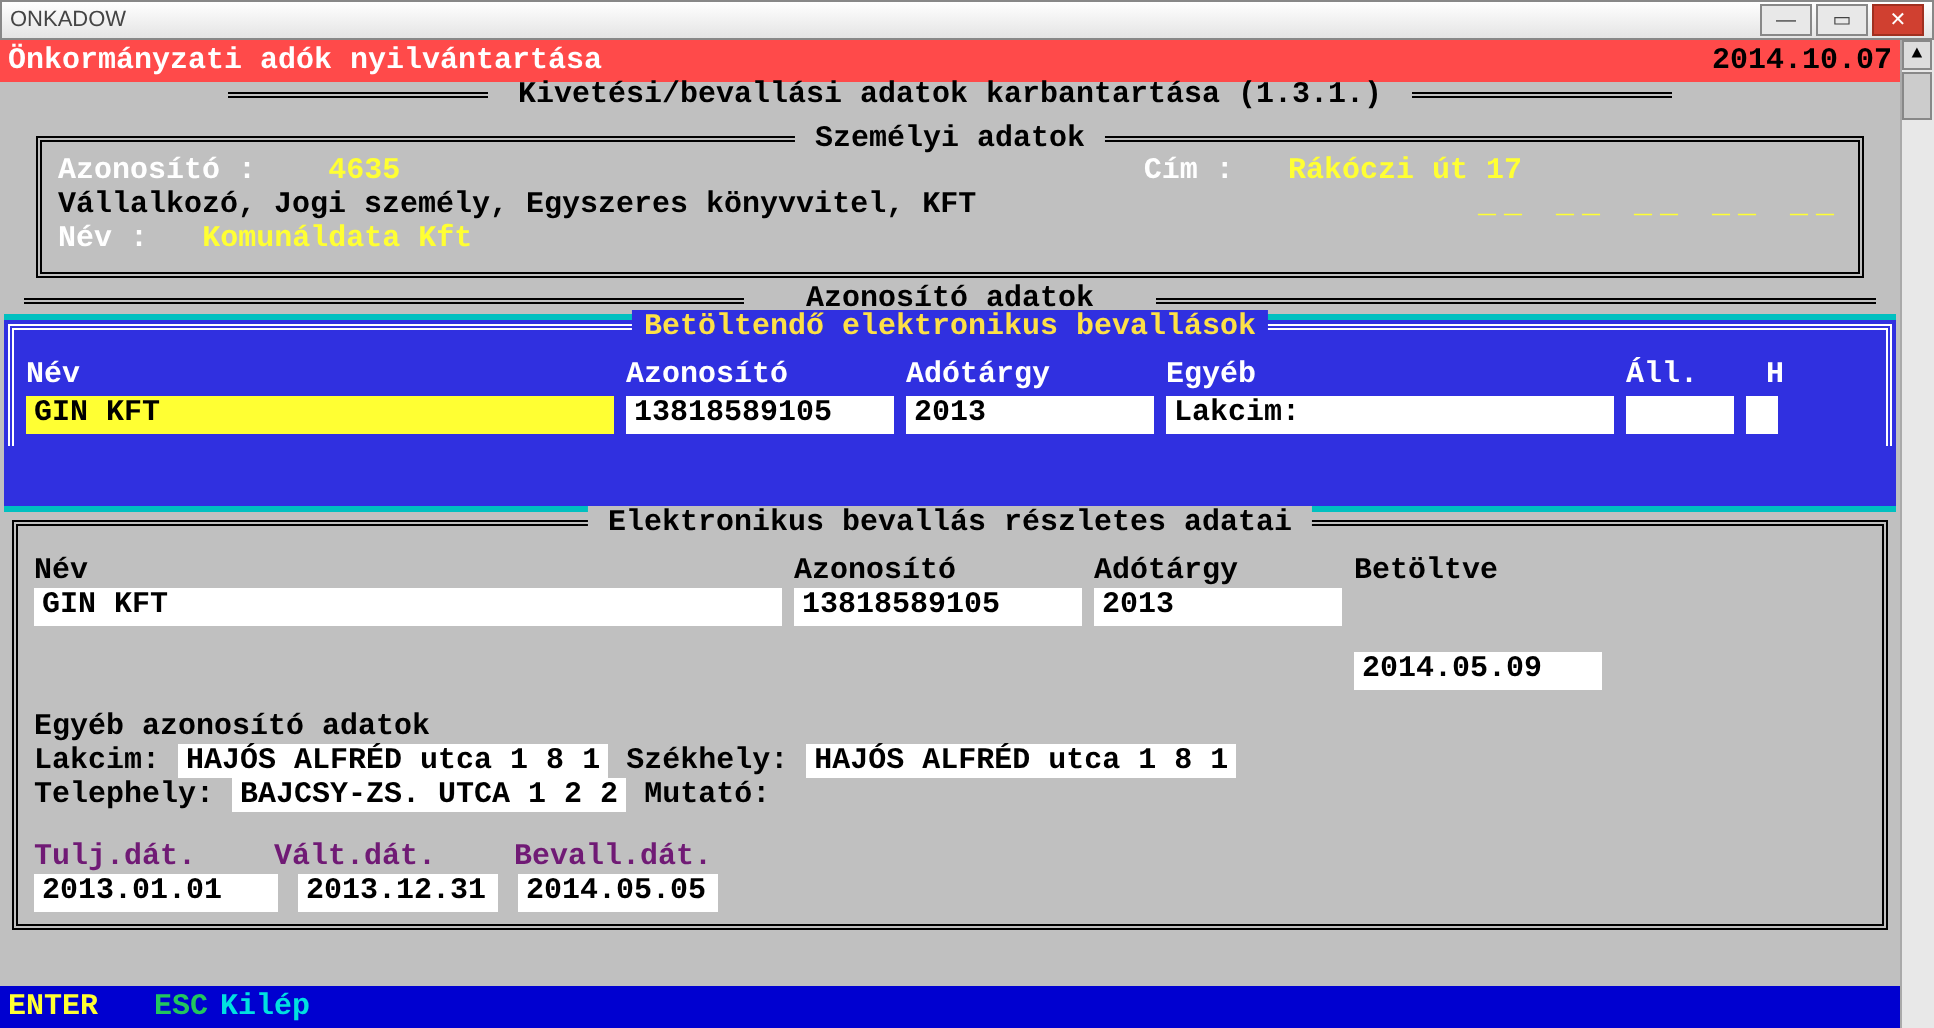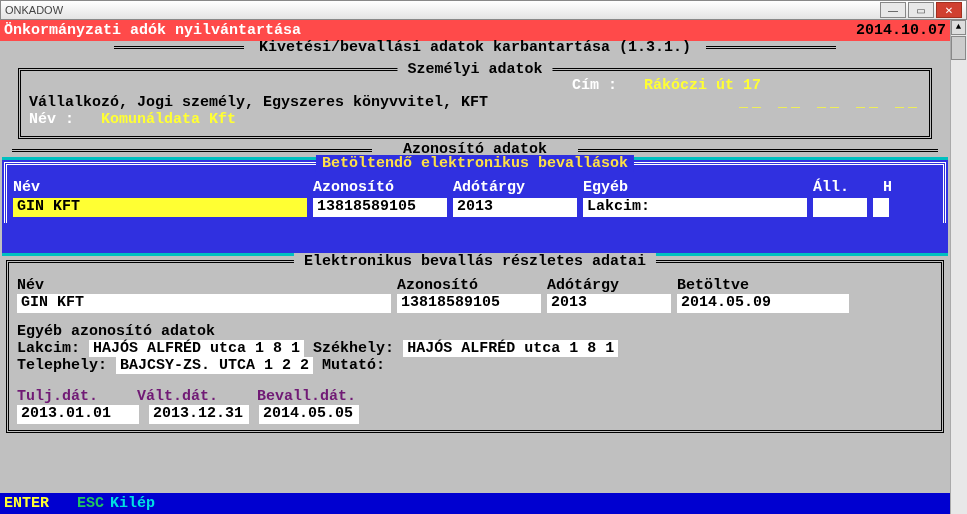--- a/index.html
+++ b/index.html
@@ -129,21 +129,21 @@
   .details-head { color:#000; display:flex; }
   .details-head .d-nev{width:380px;}
   .details-head .d-azon{width:150px;}
   .details-head .d-tar{width:130px;}
   .details-head .d-bet{width:160px;}
   .details-row { display:flex; margin-top:0px; }
   .details-row .dcell { background:#fff; color:#000; padding:0 4px; height:19px; margin-right:6px;}
   .details-row .dd-nev{width:374px;}
   .details-row .dd-azon{width:144px;}
   .details-row .dd-tar{width:124px;}
-  .details-row .dd-bet{width:172px;}
+  .details-row .dd-bet{width:124px;margin-top:32px;}
 
   .freeline { color:#000; margin-top:10px; }
   .valuebg { background:#fff; padding:0 4px; }
 
   .dates-head { color:#701a75; display:flex; margin-top:14px;}
   .dates-head div{ margin-right:10px;}
   .dates-row { display:flex;}
   .dates-row .dcell{ background:#fff; color:#000; padding:0 4px; margin-right:10px; height:19px;}
 
   .bottom-bar {
@@ -180,20 +180,25 @@
     <span class="date">2014.10.07</span>
   </div>
 
   <div class="line131">
     <span>Kivetési/bevallási adatok karbantartása (1.3.1.)</span>
   </div>
 
   <div class="dbl-border szem-box">
     <div class="box-title padded">Személyi adatok</div>
     <div class="szem-row1">
+      <span>
+        <span class="lbl-white">Azonosító :</span>
+        <span>&nbsp;&nbsp;</span>
+        <span class="lbl-yellow">4635</span>
+      </span>
       <span class="cim">
         <span class="lbl-white">Cím :</span>
         <span>&nbsp;</span>
         <span class="lbl-yellow">Rákóczi út 17</span>
       </span>
     </div>
     <div style="display:flex;">
       <span class="lbl-black">Vállalkozó, Jogi személy, Egyszeres könyvvitel, KFT</span>
       <span class="dash" style="margin-left:auto;">__ __ __ __ __</span>
     </div>

